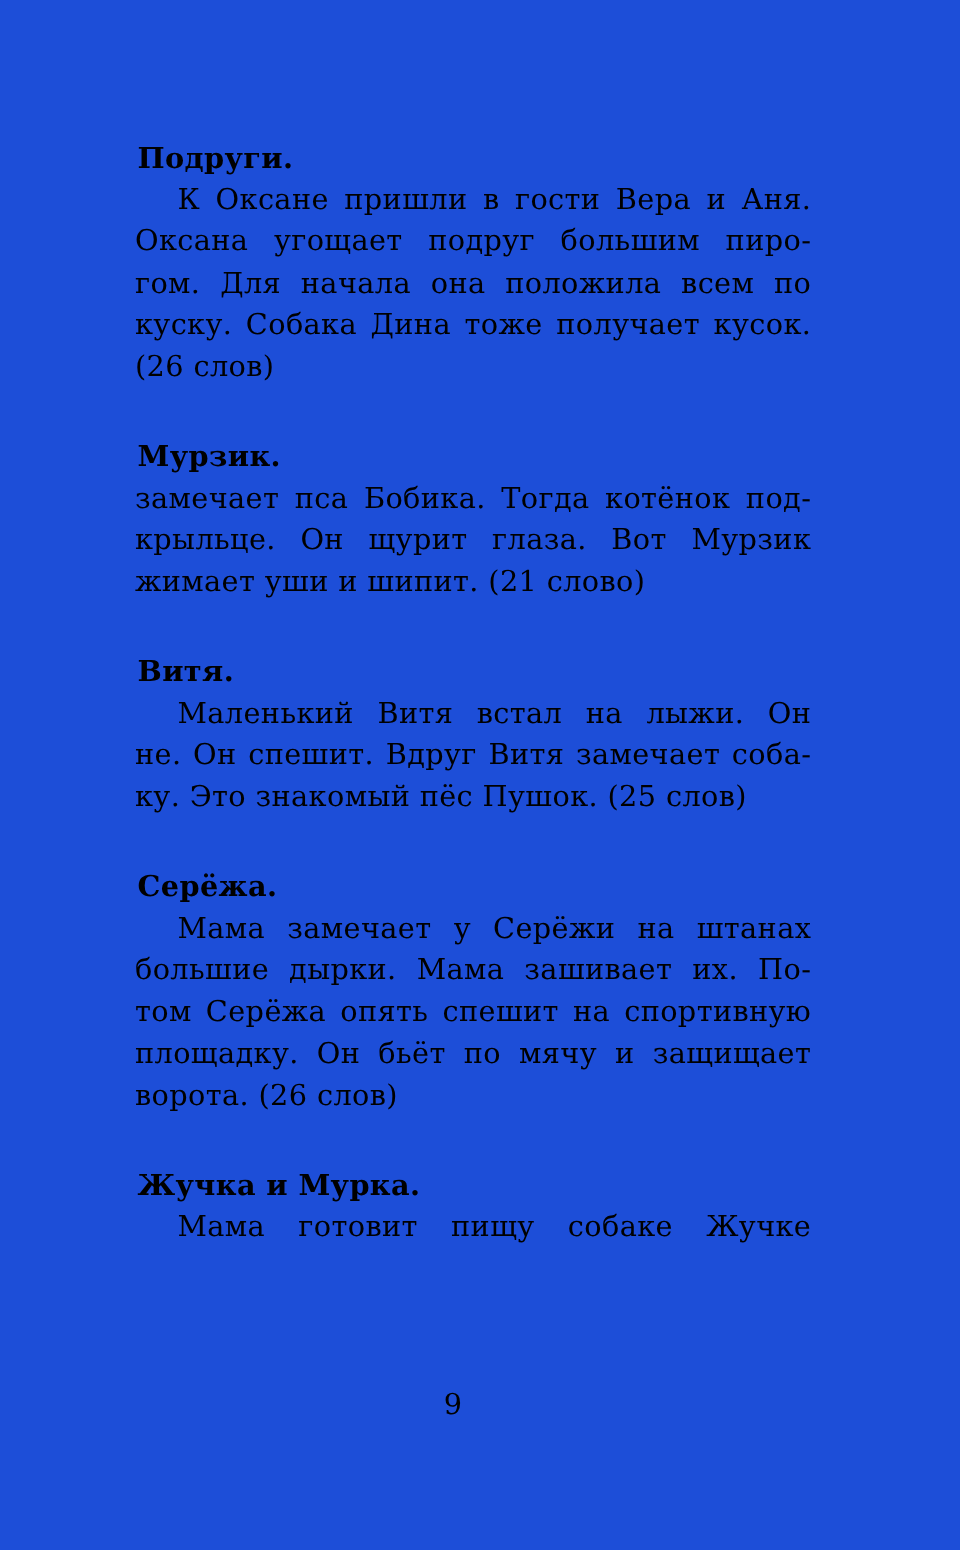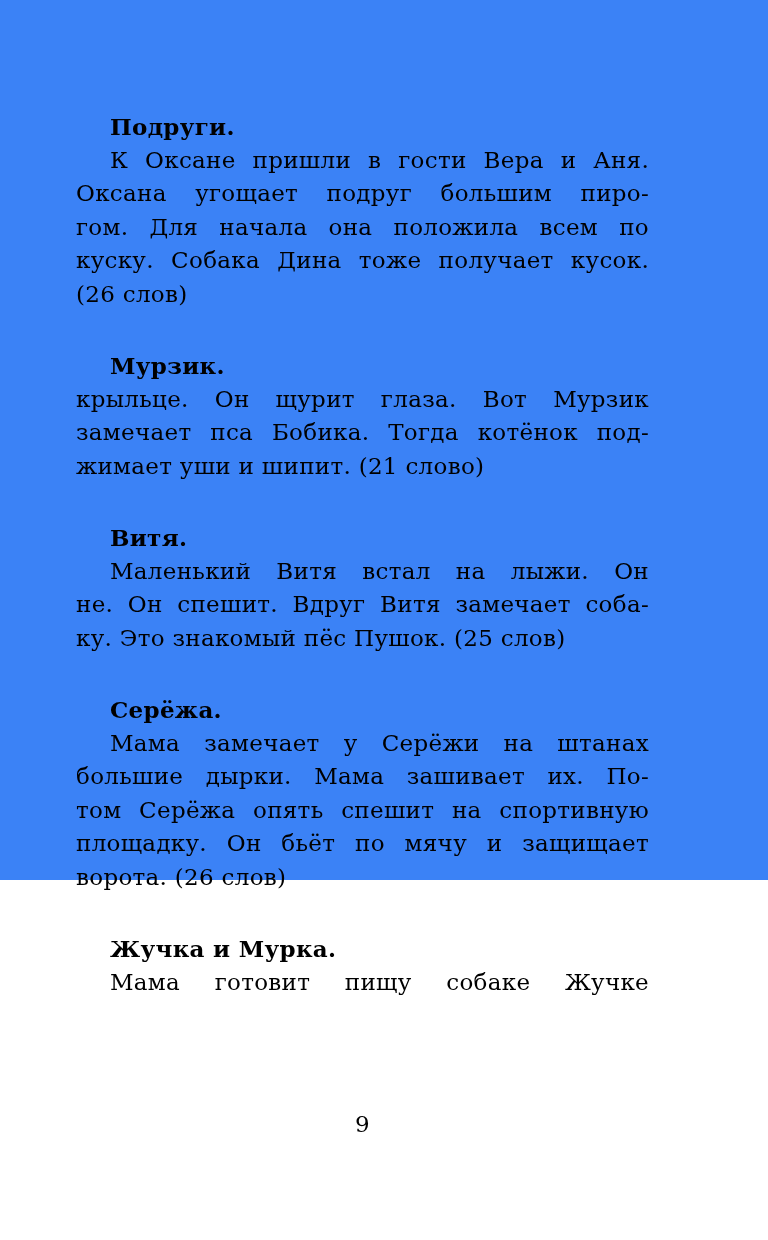--- a/index.html
+++ b/index.html
@@ -8,22 +8,22 @@
   }
   body {
     width: 768px;
     height: 1240px;
     background: #ffffff;
     overflow: hidden;
   }
   .page {
     position: relative;
     width: 768px;
-    height: 880px;
-    background: #3b82f6;
+    height: 1240px;
+    background: #1d4ed8;
     color: #000000;
     font-family: "DejaVu Serif", "Liberation Serif", serif;
   }
   .content {
     position: absolute;
     left: 76px;
     top: 110px;
     width: 573px;
   }
   .section {
@@ -38,20 +38,21 @@
     line-height: 33.5px;
     font-weight: bold;
     padding-left: 34px;
     letter-spacing: 0.3px;
   }
   .line {
     font-size: 23px;
     line-height: 33.5px;
     letter-spacing: 0.3px;
     white-space: nowrap;
+    margin-left: 32px;
   }
   .line.justify {
     white-space: normal;
     text-align: justify;
     text-align-last: justify;
   }
   .line.indent {
     text-indent: 34px;
   }
   .page-number {
@@ -75,22 +76,22 @@
       <div class="section-title">Подруги.</div>
       <div class="line justify indent">К Оксане пришли в гости Вера и Аня.</div>
       <div class="line justify">Оксана угощает подруг большим пиро-</div>
       <div class="line justify">гом. Для начала она положила всем по</div>
       <div class="line justify">куску. Собака Дина тоже получает кусок.</div>
       <div class="line">(26 слов)</div>
     </div>
 
     <div class="section">
       <div class="section-title">Мурзик.</div>
+      <div class="line justify">замечает пса Бобика. Тогда котёнок под-</div>
       <div class="line justify">крыльце. Он щурит глаза. Вот Мурзик</div>
-      <div class="line justify">замечает пса Бобика. Тогда котёнок под-</div>
       <div class="line">жимает уши и шипит. (21 слово)</div>
     </div>
 
     <div class="section">
       <div class="section-title">Витя.</div>
       <div class="line justify indent">Маленький Витя встал на лыжи. Он</div>
       <div class="line justify">не. Он спешит. Вдруг Витя замечает соба-</div>
       <div class="line">ку. Это знакомый пёс Пушок. (25 слов)</div>
     </div>
 

